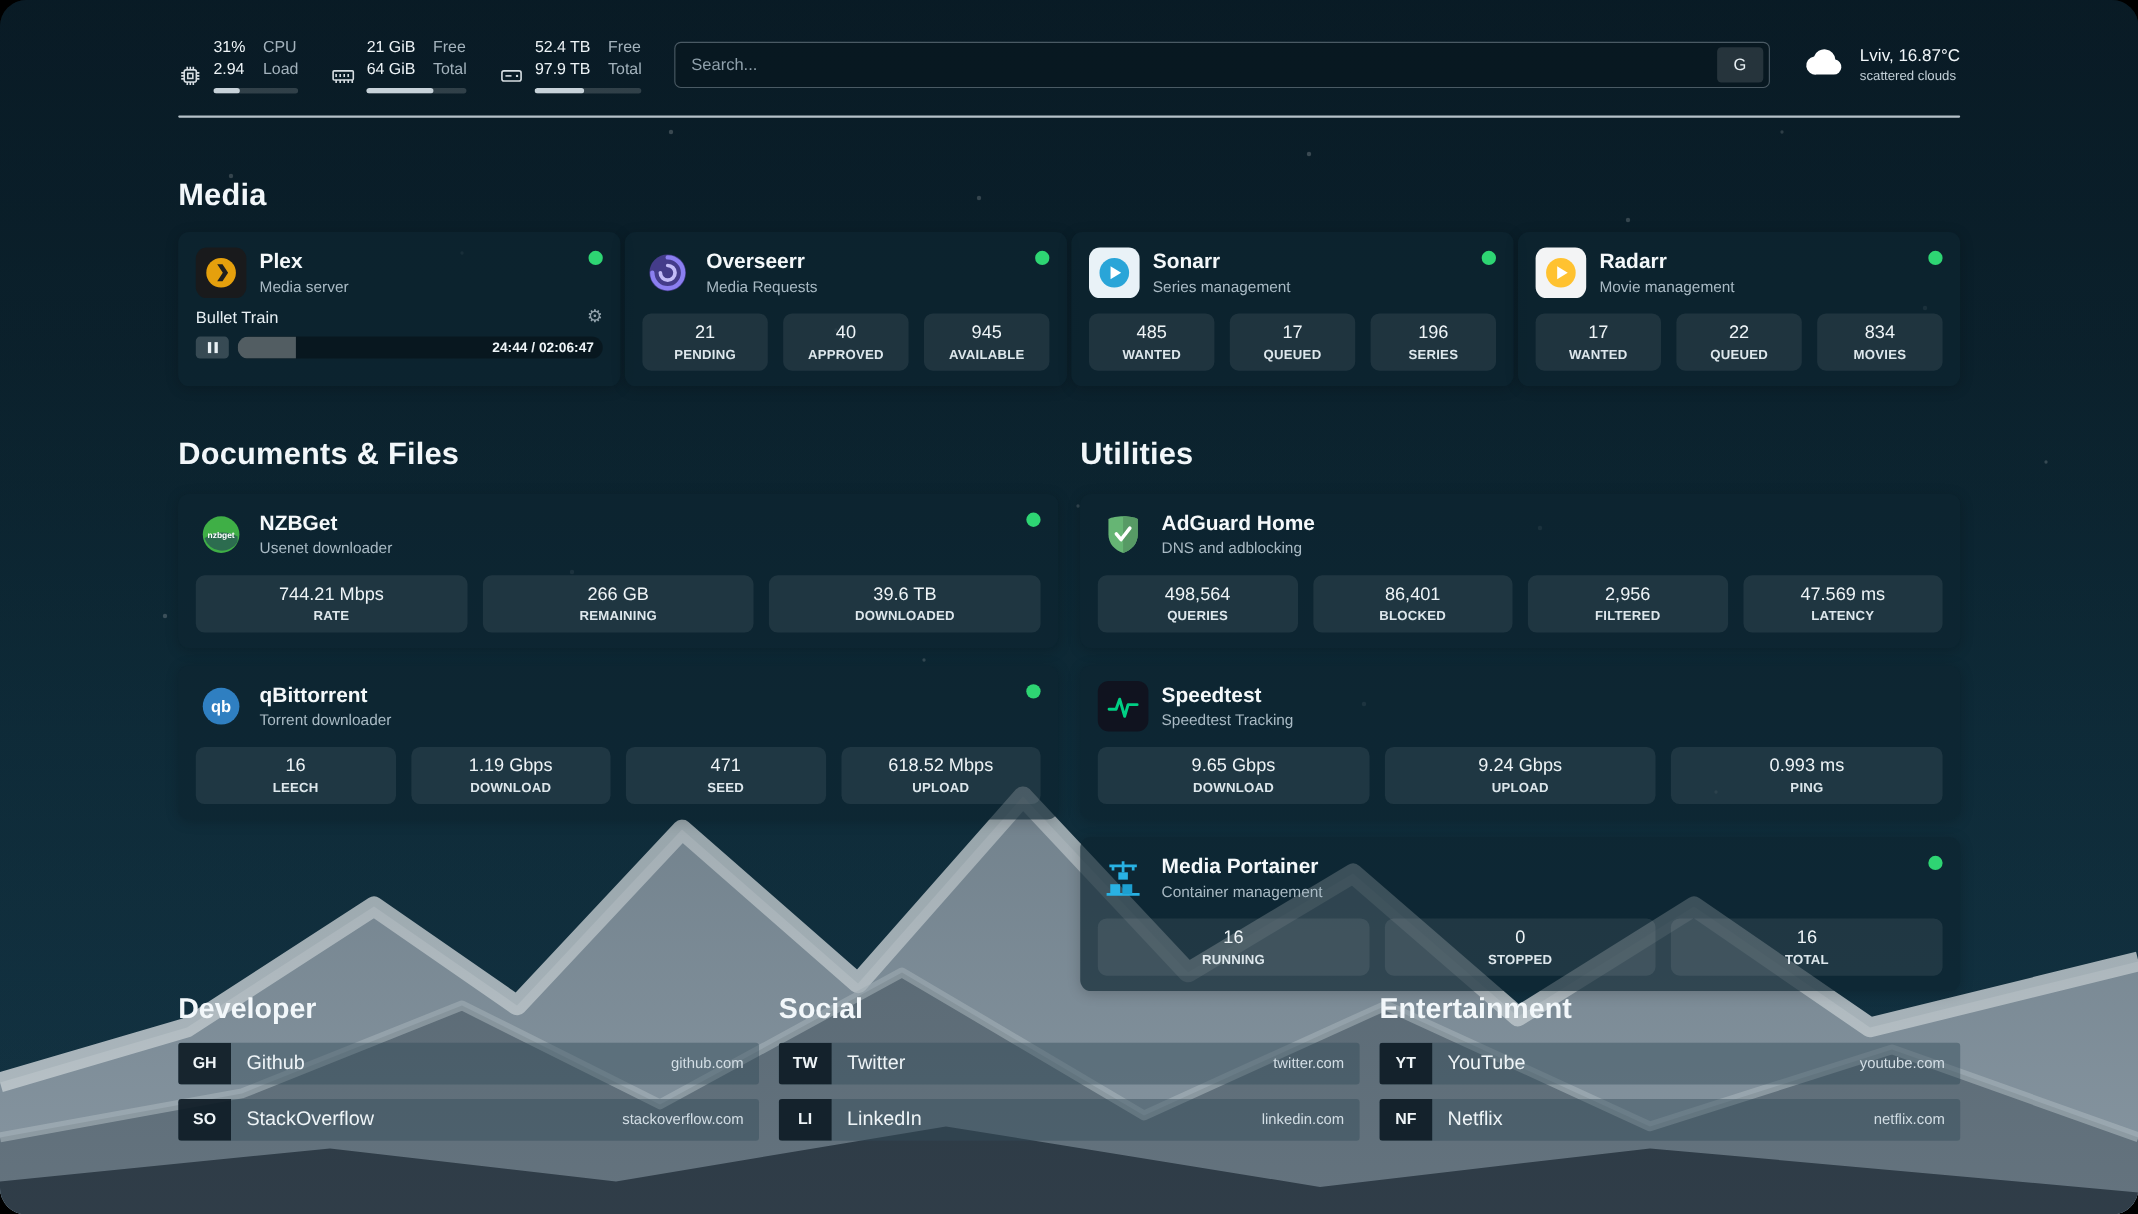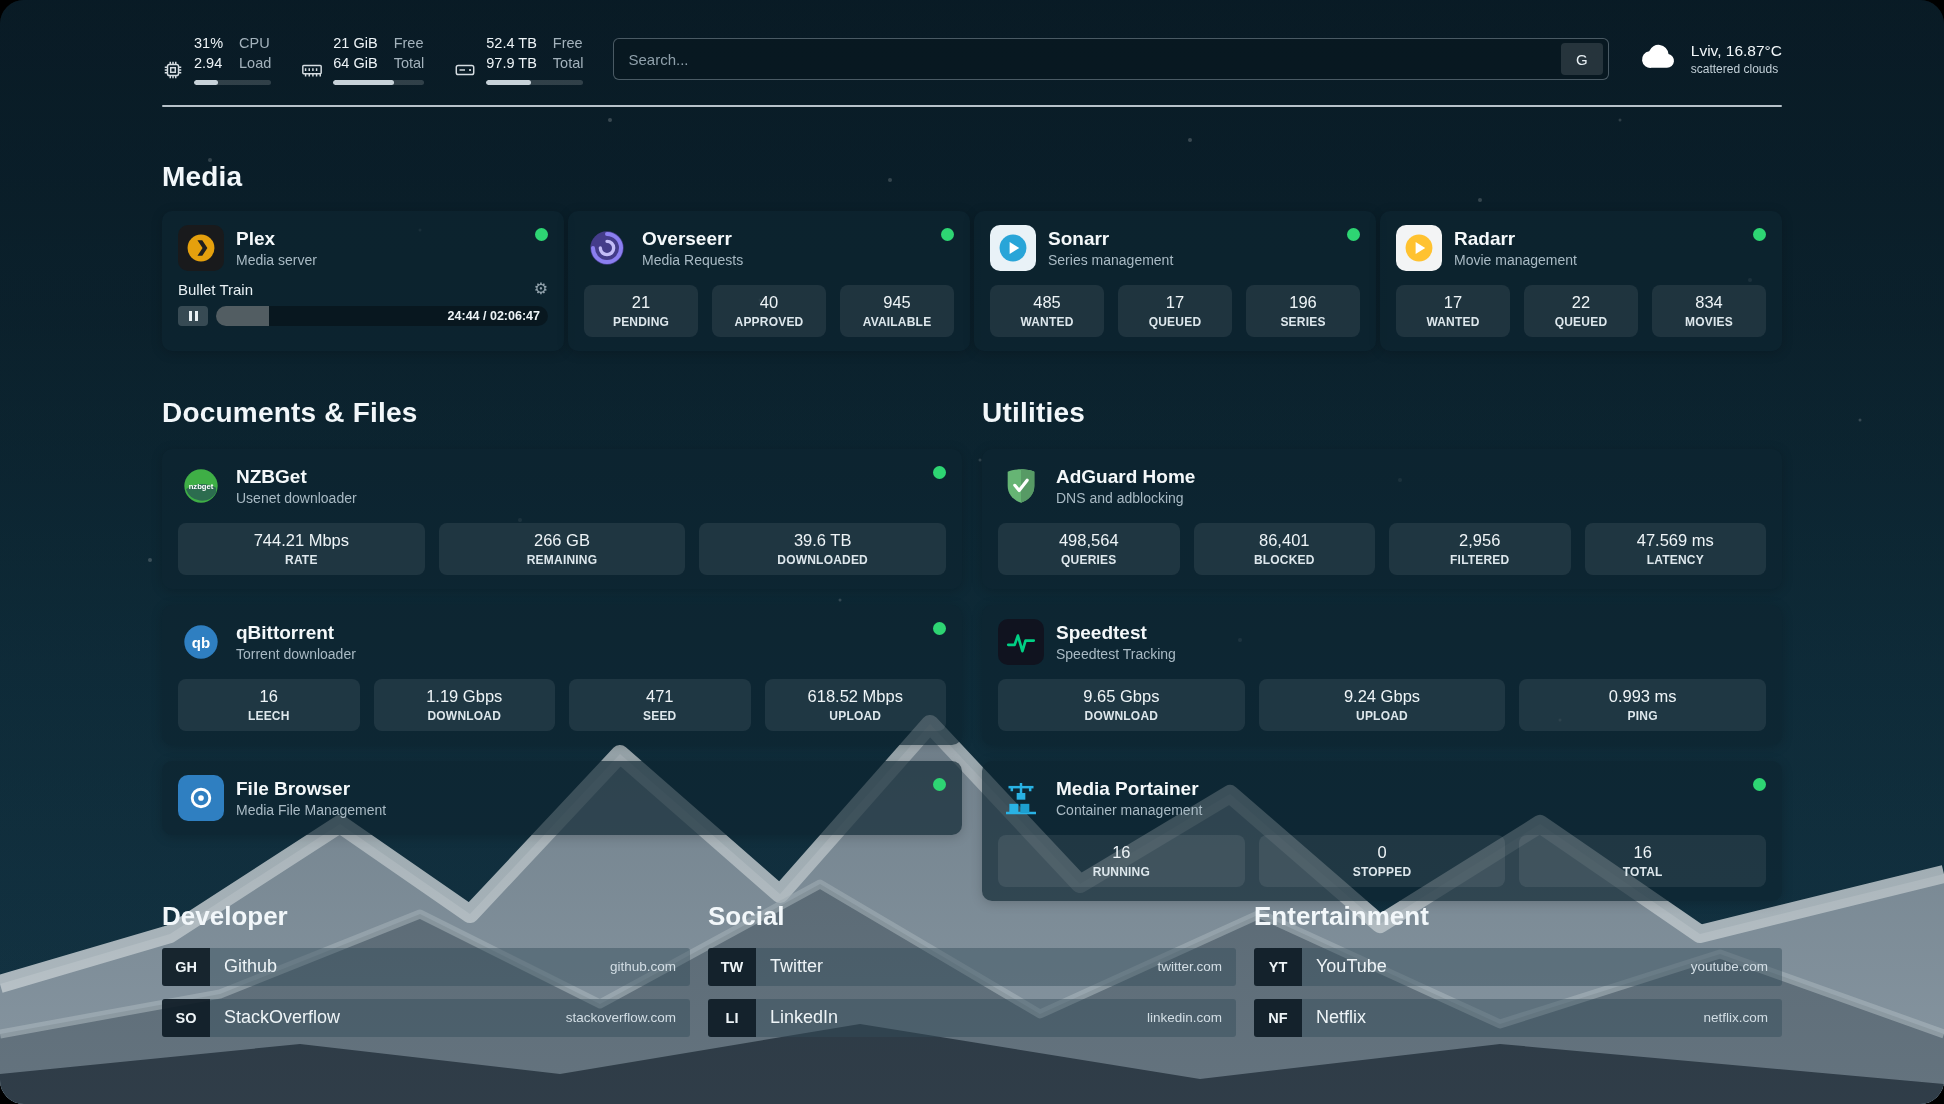--- a/index.html
+++ b/index.html
@@ -392,35 +392,20 @@
               <div class="sval">471</div>
               <div class="slab">SEED</div>
             </div>
             <div class="stat">
               <div class="sval">618.52 Mbps</div>
               <div class="slab">UPLOAD</div>
             </div>
           </div>
         </div>
 
-        <div class="card">
-          <div class="card-head">
-            <span class="tile" style="background:#2f7fc1">
-              <svg viewBox="0 0 24 24" width="34" height="34">
-                <circle cx="12" cy="12" r="6.2" fill="none" stroke="#ffffff" stroke-width="2"></circle>
-                <circle cx="12" cy="12" r="2" fill="#ffffff"></circle>
-              </svg>
-            </span>
-            <div class="tmeta">
-              <div class="tname">File Browser</div>
-              <div class="tdesc">Media File Management</div>
-            </div>
-            <span class="dot"></span>
-          </div>
-        </div>
       </div>
 
       <div class="col-stack">
         <div class="section-title">Utilities</div>
 
         <div class="card">
           <div class="card-head">
             <span class="tile">
               <svg viewBox="0 0 24 24" width="40" height="40">
                 <path d="M12 2c3 0 6.5.6 8 1.5V12c0 5-3.5 8.6-8 10-4.5-1.4-8-5-8-10V3.5C5.5 2.6 9 2 12 2z" fill="#66b574"></path>

